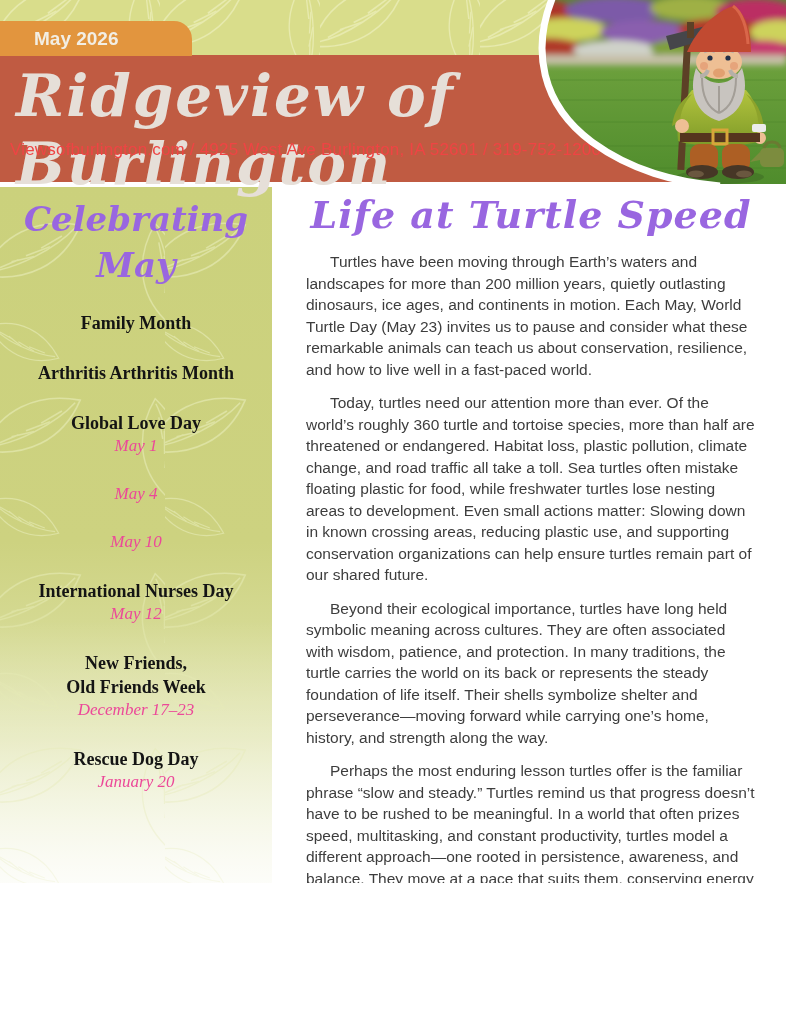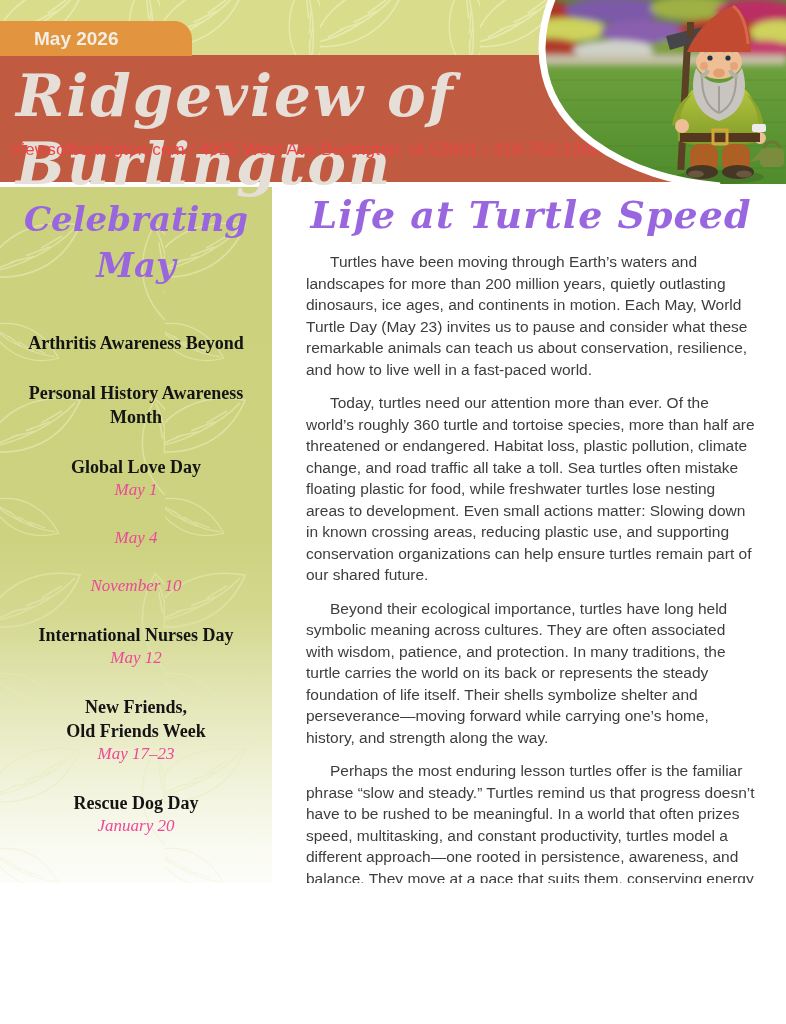--- a/index.html
+++ b/index.html
@@ -21,21 +21,21 @@
   
   .sidebar { position:absolute; top:187px; left:0; width:272px; height:788px; overflow:hidden; }
   .sidebar-base { position:absolute; inset:0;
     background:linear-gradient(180deg,#cbd17c 0%,#cdd280 45%,#dfe3ab 70%,#f4f5e3 88%,#fdfdfa 97%); }
   .leafbg { position:absolute; inset:0; }
   .sidebar-fade { position:absolute; inset:0;
     background:linear-gradient(180deg,rgba(255,255,255,0) 0%,rgba(255,255,255,0) 55%,rgba(255,255,255,.55) 80%,#fff 97%); }
   .sidebar-content { position:relative; z-index:3; padding:10px 14px 0 14px; text-align:center;
     font-family:"Liberation Serif", serif; }
   .sidebar-heading { color:#9966e0; font-family:"DejaVu Serif", serif; font-style:italic; font-weight:bold;
-    font-size:34px; line-height:1.35; margin-bottom:42px; }
+    font-size:34px; line-height:1.35; margin-bottom:22px; }
   .cal-item { margin-bottom:26px; }
   .cal-name { font-weight:bold; color:#141414; font-size:18px; line-height:24px; white-space:pre-line; }
   .cal-date { font-style:italic; color:#ec4899; font-size:17px; line-height:22px; margin-top:0; }
 
   
   .main { position:absolute; top:187px; left:272px; width:514px; padding:0 30px 0 34px; }
   .article-title { text-align:center; color:#9966e0; font-family:"DejaVu Serif", serif; font-style:italic;
     font-weight:bold; font-size:38px; line-height:48px; margin-top:4px; margin-bottom:5px; letter-spacing:1px; }
   .article p { font-size:15.5px; line-height:21.5px; color:#3d3d3d; text-indent:24px; margin-bottom:10px;margin-top:12px; }
   .turtle-wrap { float:left; width:177px; height:102px; margin:3px 10px 4px 0; position:relative; }
@@ -178,54 +178,53 @@
         </pattern>
       </defs>
       <rect width="272" height="788" fill="url(#leafpatS)"></rect>
     </svg>
     <div class="sidebar-fade"></div>
 
     <div class="sidebar-content">
       <div class="sidebar-heading">Celebrating May</div>
       <div>
 
-
-          <div class="cal-item">
-            <div class="cal-name">Arthritis Awareness Beyond</div>
-
-          </div>
-
-          <div class="cal-item">
-            <div class="cal-name">Personal History Awareness
-Month</div>
-
-          </div>
+          <div class="cal-item">
+            <div class="cal-name">Family Month</div>
+
+          </div>
+
+          <div class="cal-item">
+            <div class="cal-name">Arthritis Arthritis Month</div>
+
+          </div>
+
 
           <div class="cal-item">
             <div class="cal-name">Global Love Day</div>
             <div class="cal-date">May 1</div>
           </div>
 
           <div class="cal-item">
             <div class="cal-date">May 4</div>
           </div>
 
           <div class="cal-item">
-            <div class="cal-date">November 10</div>
+            <div class="cal-date">May 10</div>
           </div>
 
           <div class="cal-item">
             <div class="cal-name">International Nurses Day</div>
             <div class="cal-date">May 12</div>
           </div>
 
           <div class="cal-item">
             <div class="cal-name">New Friends,
 Old Friends Week</div>
-            <div class="cal-date">May 17–23</div>
+            <div class="cal-date">December 17–23</div>
           </div>
 
           <div class="cal-item">
             <div class="cal-name">Rescue Dog Day</div>
             <div class="cal-date">January 20</div>
           </div>
         </div>
     </div>
   </div>
 

